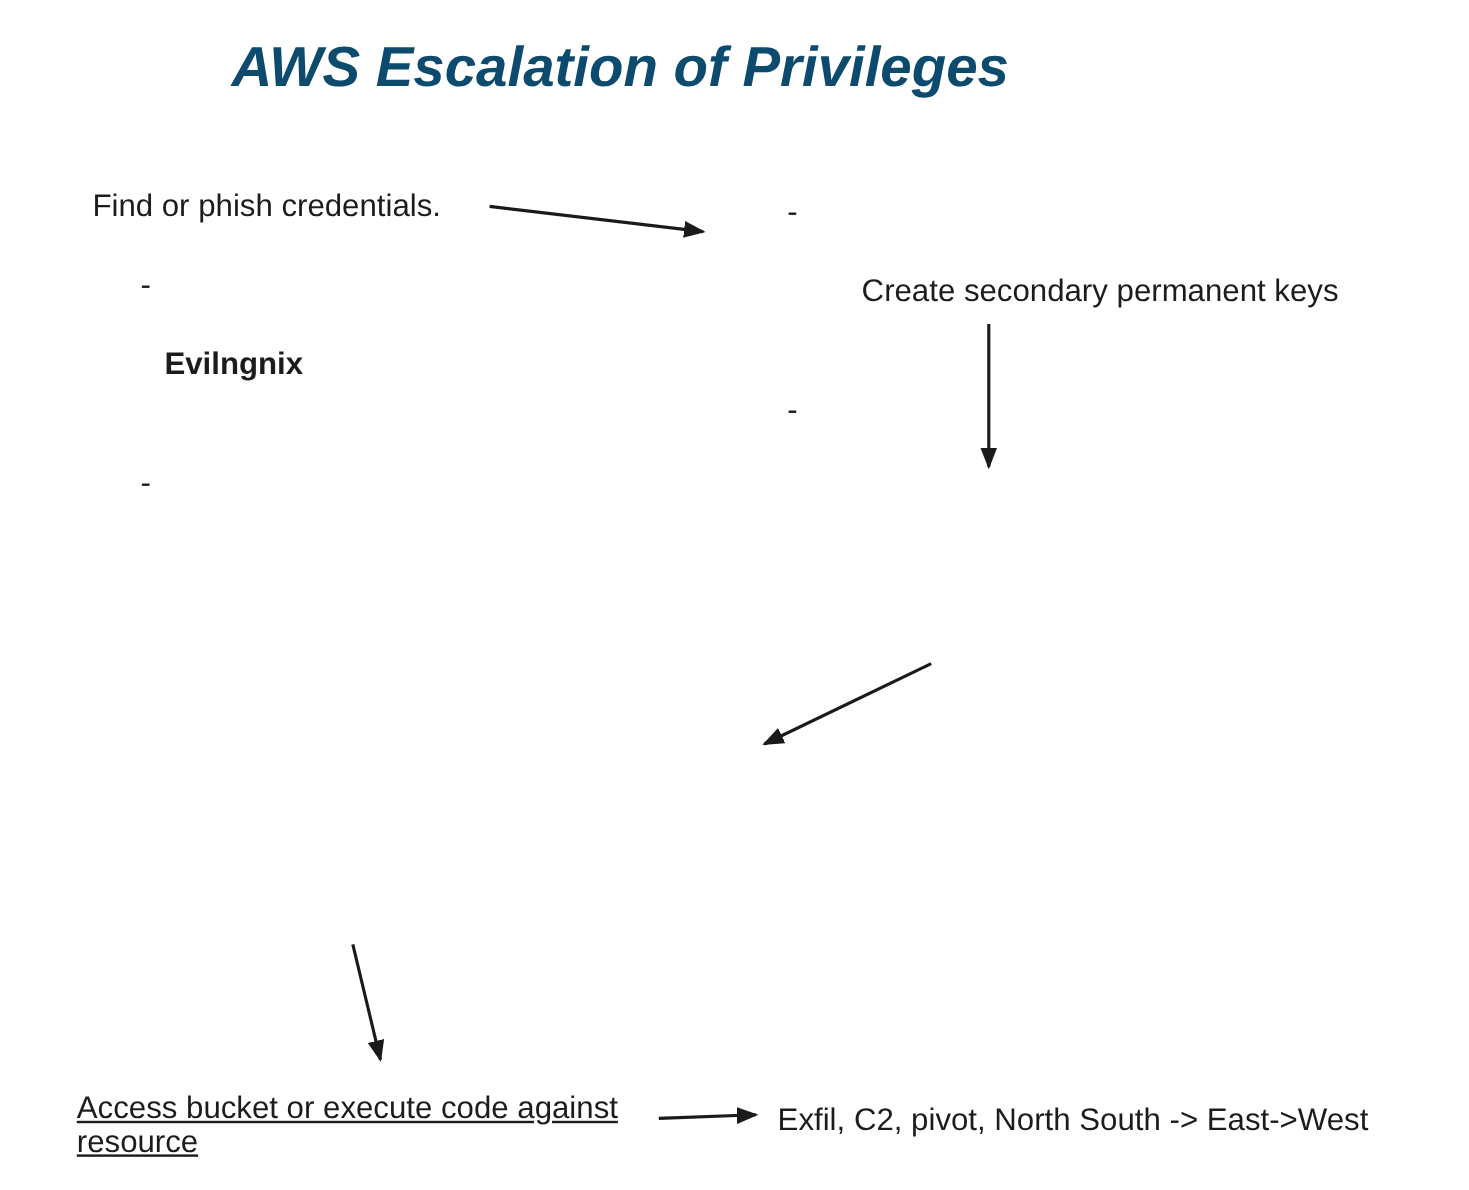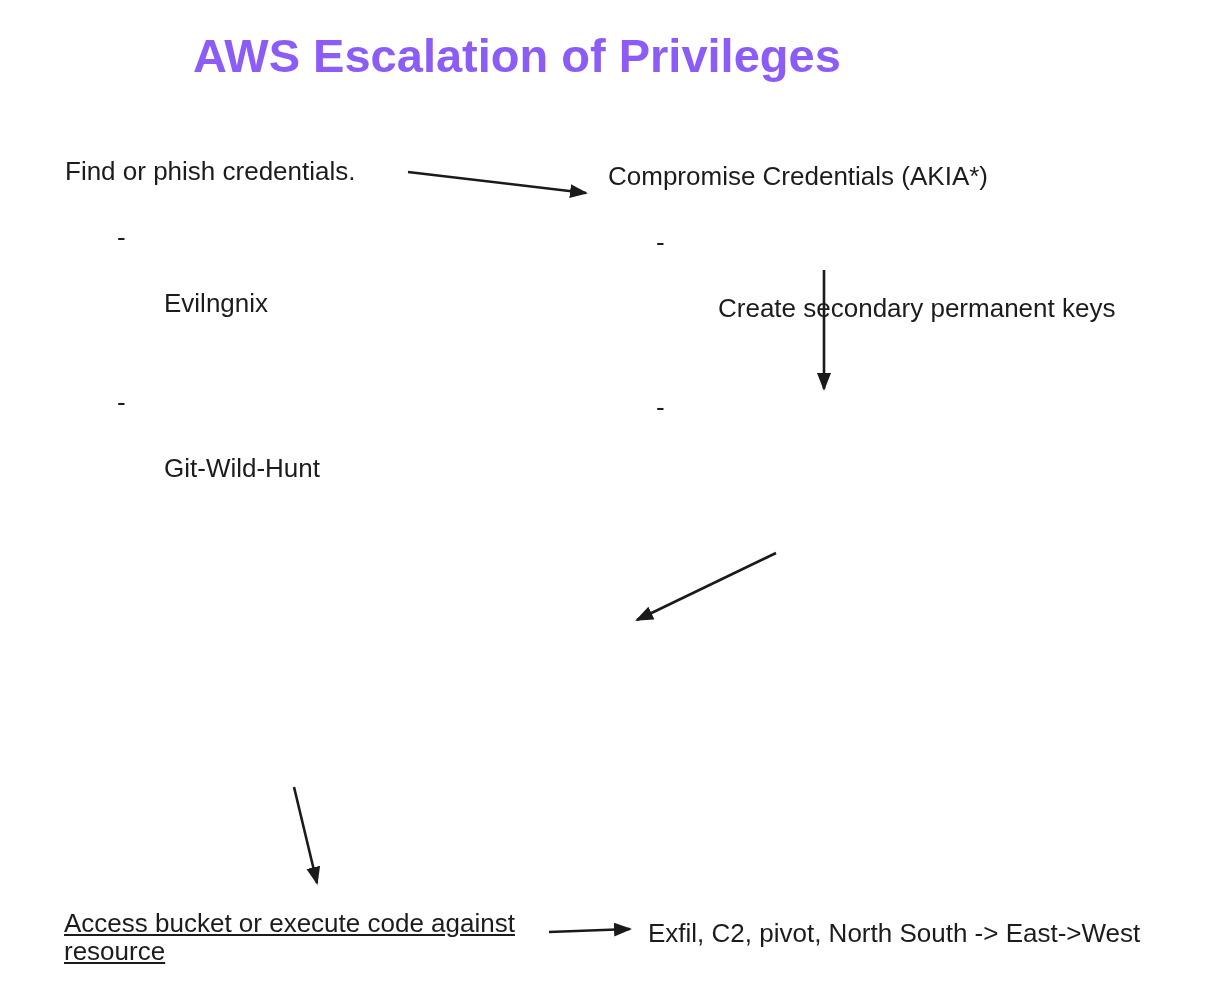--- a/index.html
+++ b/index.html
@@ -14,37 +14,38 @@
   }
   .title {
     position: absolute;
     left: 193px;
     top: 29px;
     margin: 0;
     font-size: 47px;
     font-weight: 700;
     line-height: 1.15;
     white-space: nowrap;
-    color: #8b5cf6;
+    color: #0c4a6e;
+    font-style: italic;
   }
   .block {
     position: absolute;
     font-size: 26px;
     line-height: 33px;
     white-space: pre-line;
   }
-  .heading { white-space: nowrap; }
+  .heading { white-space: nowrap; margin-left: 12px; }
   .bullet-row { position: relative; }
   .dash { position: absolute; top: 0; }
   .btext { display: block; white-space: pre-line; }
 
   
   #b-find-phish  { left: 65px;  top: 122px; }
   #b-find-phish .dash  { left: 52px; }
-  #b-find-phish .btext { margin-left: 99px; }
+  #b-find-phish .btext { margin-left: 72px; font-weight: bold; }
 
   #b-compromise  { left: 608px; top: 127px; }
   #b-compromise .dash  { left: 48px; }
   #b-compromise .btext { margin-left: 110px; }
 
   #b-create-token { left: 641px; top: 430px; line-height: 32px; }
   #b-find-trust   { left: 54px;  top: 664px; }
   #b-access       { left: 64px;  top: 909px; line-height: 28px; text-decoration: underline; }
   #b-exfil        { left: 648px; top: 917px; white-space: nowrap; text-align: center; }
 
@@ -65,26 +66,24 @@
   <h1 class="title">AWS Escalation of Privileges</h1>
 
   <div class="block" id="b-find-phish">
     <div class="heading">Find or phish credentials.</div>
     <div class="bullet-row">
       <span class="dash">-</span>
       <span class="btext">Evilngnix</span>
     </div>
     <div class="bullet-row">
       <span class="dash">-</span>
-      <span class="btext">Git-Wild-Hunt</span>
     </div>
   </div>
 
   <div class="block" id="b-compromise">
-    <div class="heading">Compromise Credentials (AKIA*)</div>
     <div class="bullet-row">
       <span class="dash">-</span>
       <span class="btext">Create secondary permanent keys</span>
     </div>
     <div class="bullet-row">
       <span class="dash">-</span>
     </div>
   </div>
 
 

